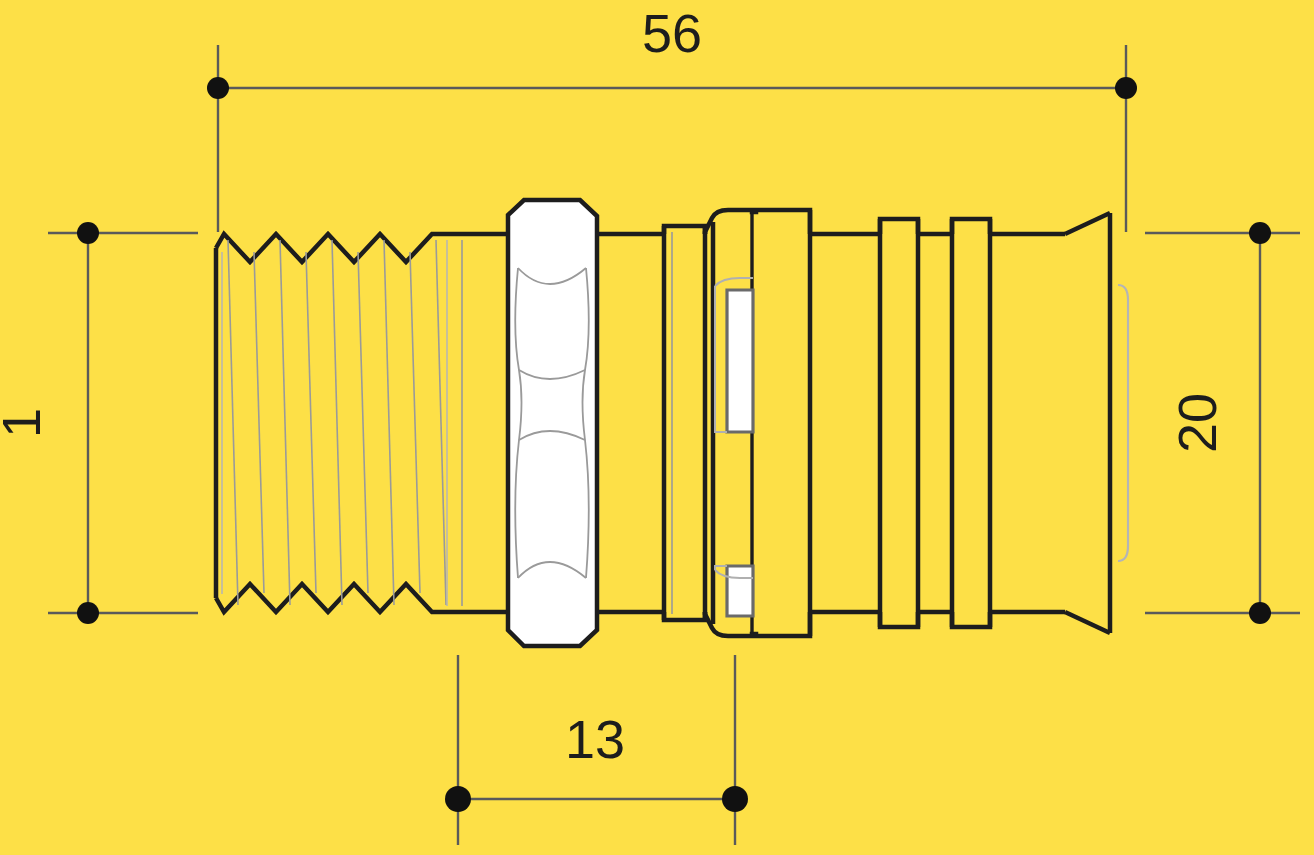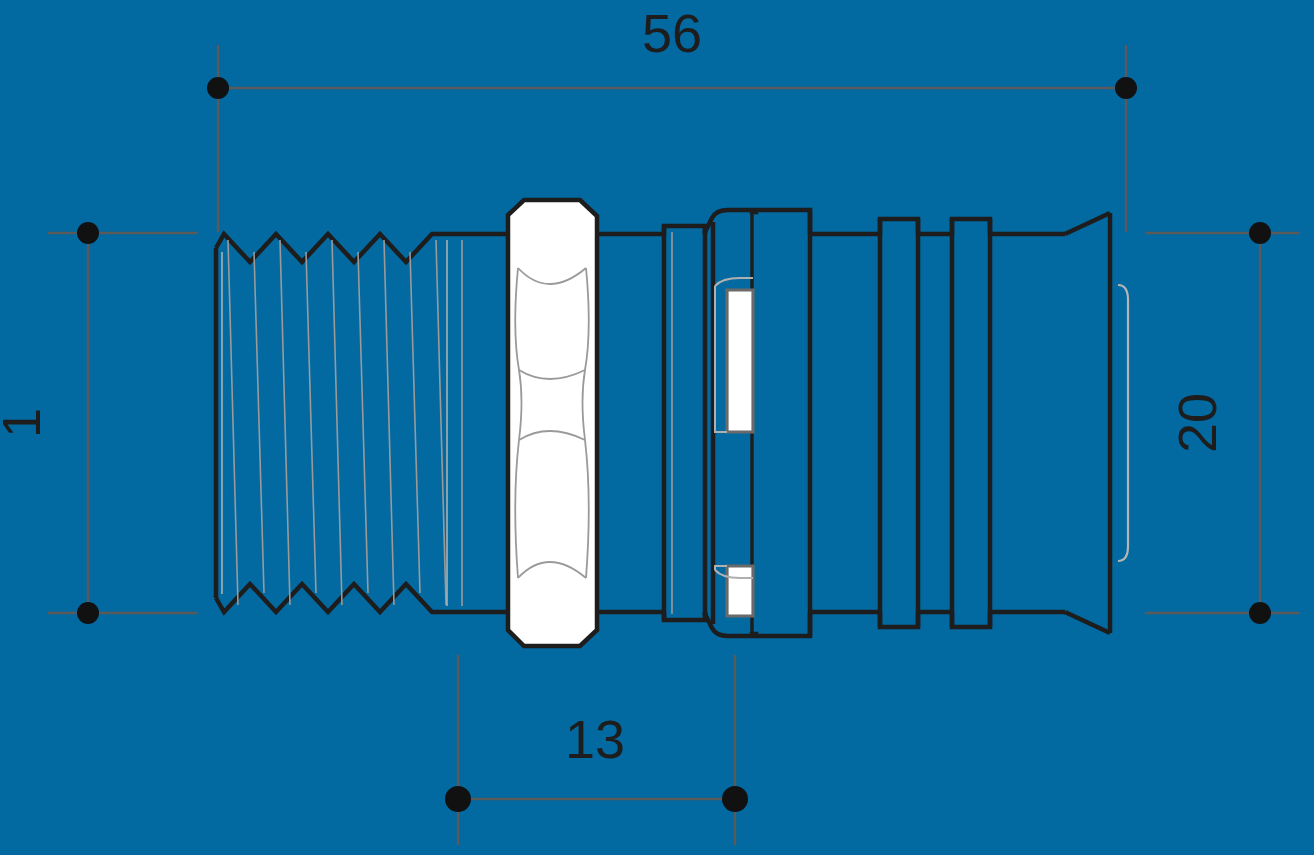--- a/index.html
+++ b/index.html
@@ -7,21 +7,21 @@
     padding: 0;
     background: #ffffff;
   }
   body {
     font-family: "Liberation Sans", sans-serif;
   }
   #drawing-root {
     position: relative;
     width: 1314px;
     height: 855px;
-    background: #0369a1;
+    background: #fde047;
     overflow: hidden;
   }
   svg#cad {
     display: block;
     width: 1314px;
     height: 855px;
   }
   .dim-text {
     font-family: "Liberation Sans", sans-serif;
     font-size: 54px;

